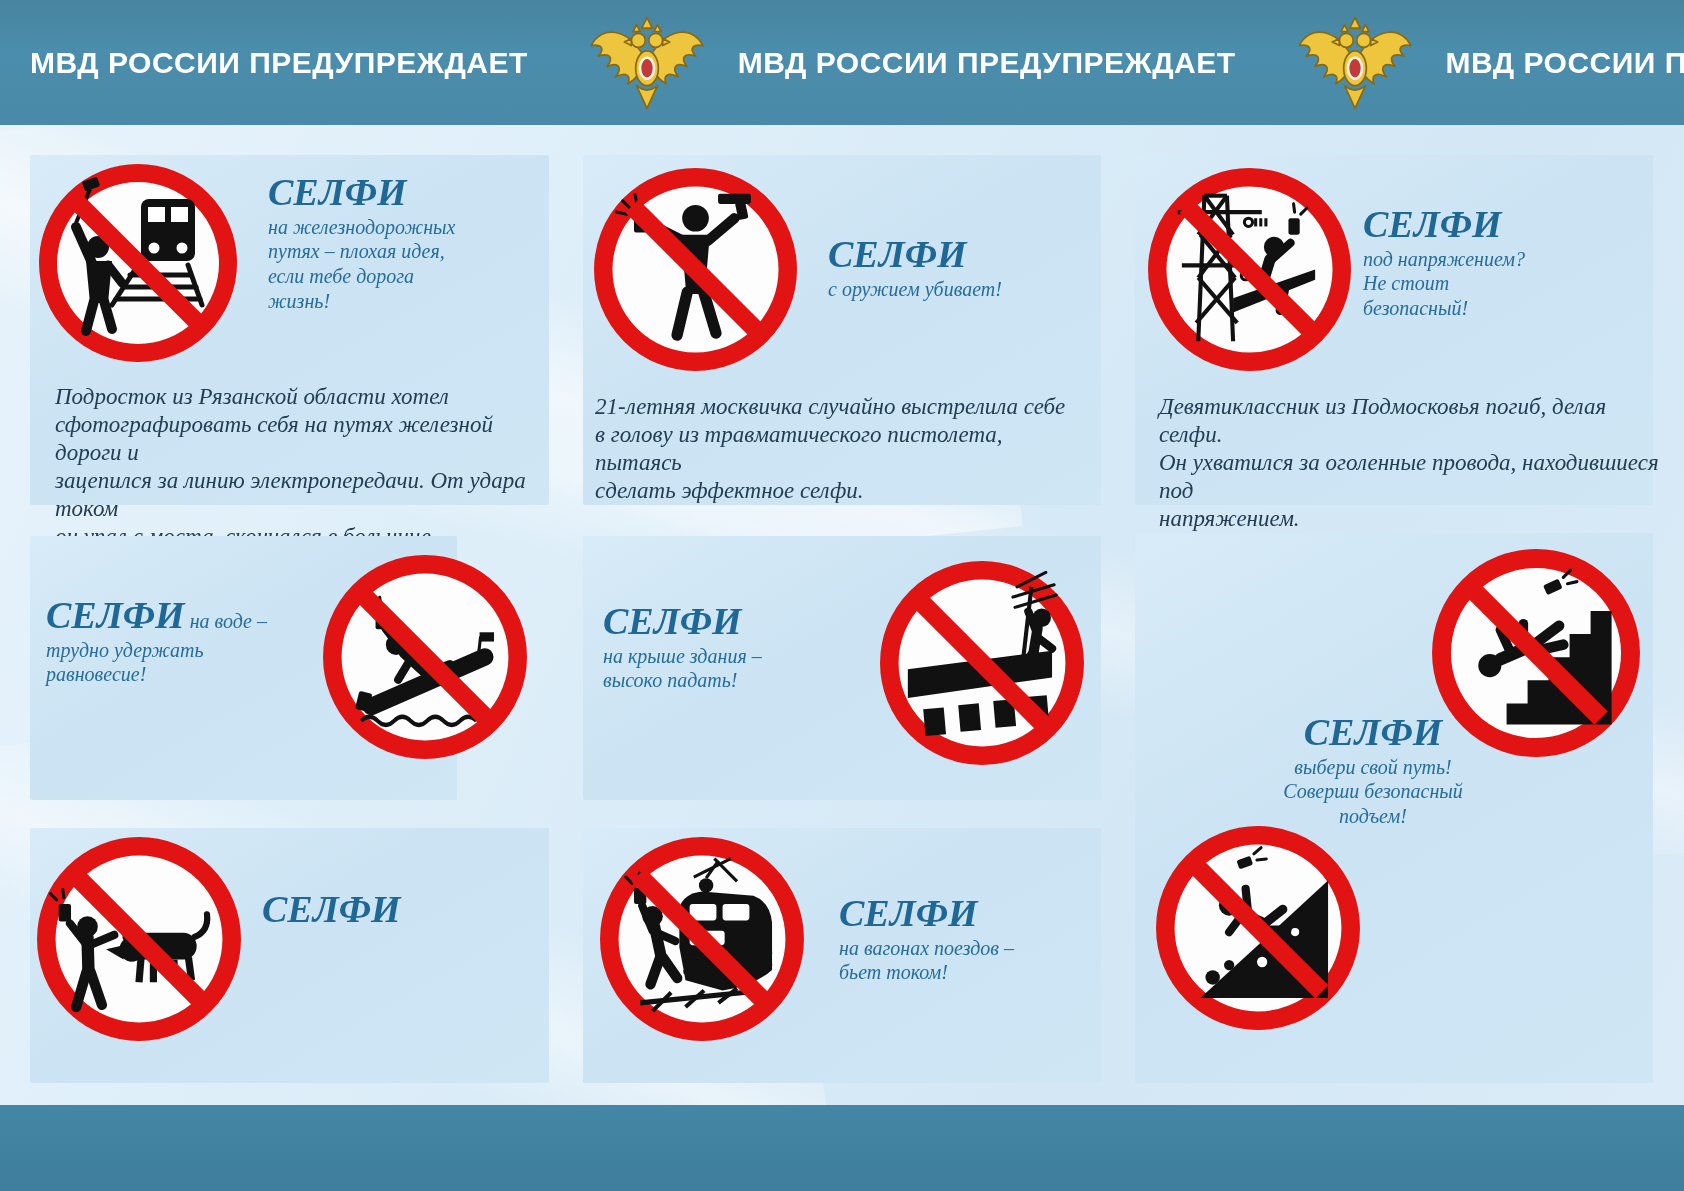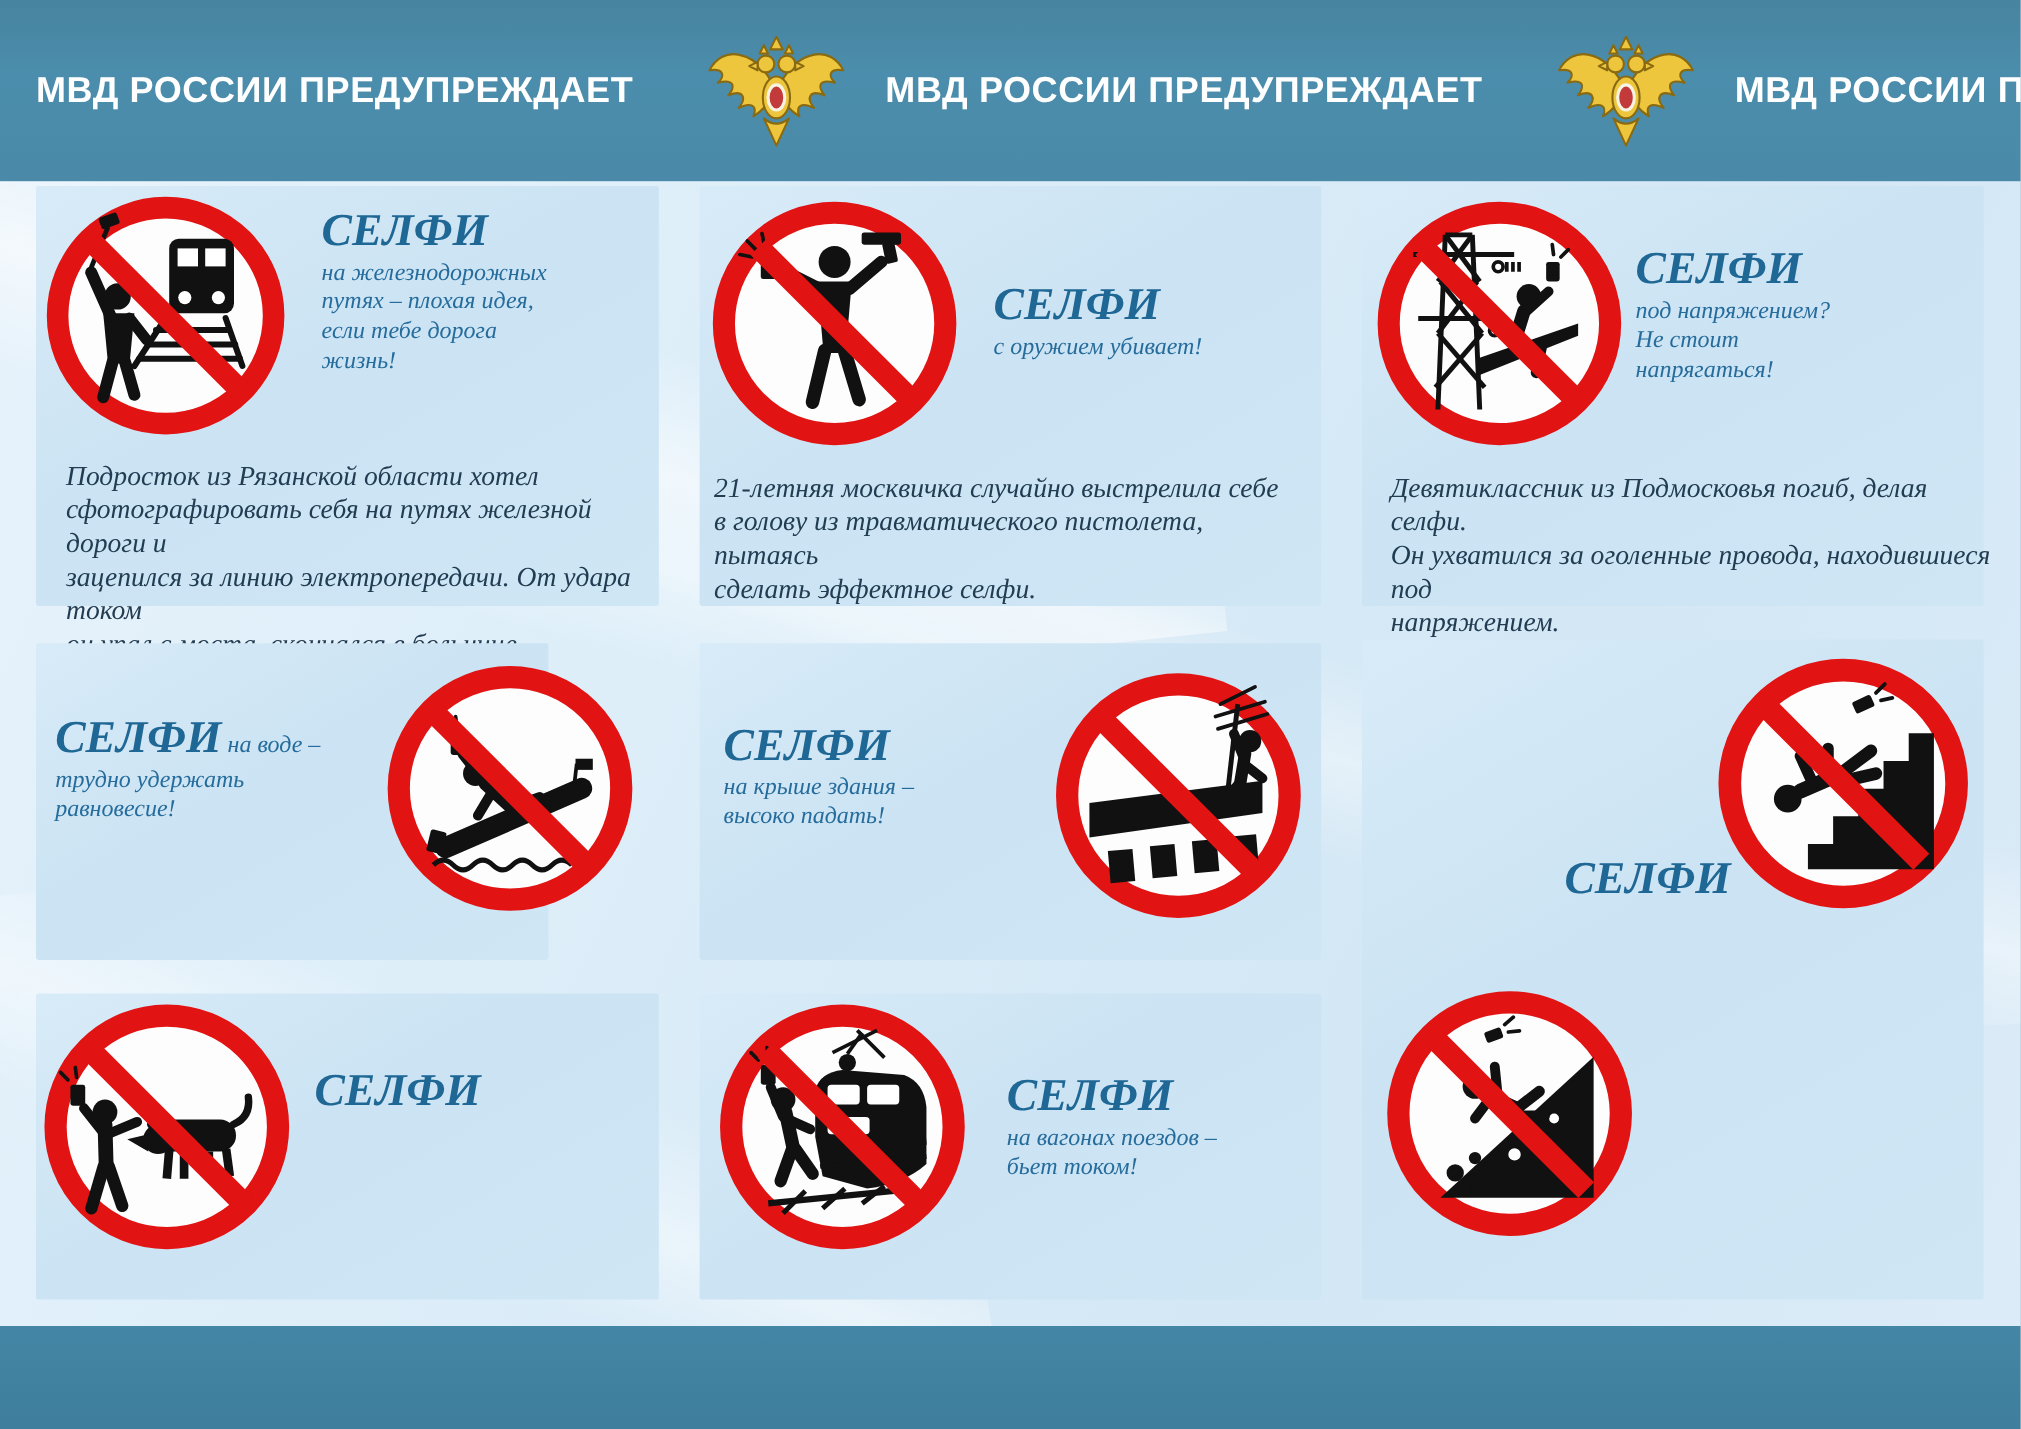--- a/index.html
+++ b/index.html
@@ -8,21 +8,21 @@
     font-family:"Liberation Serif",serif;}
   
   .streak{position:absolute;pointer-events:none;}
   .streak.s1{left:-200px;top:90px;width:1200px;height:500px;
     background:linear-gradient(25deg,transparent 40%,rgba(255,255,255,.55) 50%,transparent 60%);transform:rotate(-6deg);}
   .streak.s2{left:300px;top:300px;width:1400px;height:600px;
     background:linear-gradient(20deg,transparent 42%,rgba(255,255,255,.4) 50%,transparent 58%);transform:rotate(-4deg);}
   .streak.s3{left:-100px;top:700px;width:900px;height:500px;
     background:linear-gradient(30deg,transparent 40%,rgba(255,255,255,.45) 50%,transparent 62%);transform:rotate(-8deg);}
 
-  .topbar{position:absolute;left:0;top:0;width:1684px;height:151px;
+  .topbar{position:absolute;left:0;top:0;width:1684px;height:125px;
     background:linear-gradient(#47849f,#4b8dac 40%,#4a8aa8);
     display:flex;align-items:center;}
   .hgroup{display:flex;align-items:center;margin-left:30px;}
   .hgroup .htext{font-family:"Liberation Sans",sans-serif;font-weight:700;font-size:30px;
     color:#ffffff;letter-spacing:.5px;white-space:nowrap;}
   .emblem{width:122px;height:106px;margin-left:58px;display:block;}
   .emblem svg{width:100%;height:100%;display:block;}
 
   .bottombar{position:absolute;left:0;top:1105px;width:1684px;height:86px;
     background:linear-gradient(#4486a5,#3f7e9d);}
@@ -209,21 +209,21 @@
           </g>
           <path d="M112,116 L134,120 L130,140" stroke-width="9" fill="none" stroke-linecap="round" stroke-linejoin="round"></path>
         </g>
         <line x1="38" y1="38" x2="162" y2="162" stroke="#e21313" stroke-width="18"></line>
       </svg>
     </div>
     <div class="tblock" style="left:228px;top:48px;width:285px;">
       <div class="title">СЕЛФИ</div>
       <div class="subtitle">под напряжением?
 Не стоит
-напрягаться!</div>
+безопасный!</div>
     </div>
     <div class="story" style="left:24px;top:238px;width:500px;">Девятиклассник из Подмосковья погиб, делая селфи.
 Он ухватился за оголенные провода, находившиеся под
 напряжением.</div>
   </div>
 
   <div class="card" style="left:30px;top:536px;width:427px;height:264px;">
     <div class="tblock inline" style="left:16px;top:58px;width:280px;">
       <span class="title">СЕЛФИ</span><span class="subtitle"> на воде –
 трудно удержать
@@ -304,20 +304,23 @@
           <g stroke-width="3" stroke-linecap="round">
             <line x1="126" y1="28" x2="133" y2="21"></line>
               <line x1="130" y1="34" x2="139" y2="32"></line>
           </g>
         </g>
         <line x1="38" y1="38" x2="162" y2="162" stroke="#e21313" stroke-width="18"></line>
       </svg>
     </div>
     <div class="tblock center" style="left:12px;top:178px;width:452px;">
       <div class="title">СЕЛФИ</div>
+      <div class="subtitle">выбери свой путь!
+Соверши безопасный
+подъем!</div>
     </div>
     <div class="sign" style="left:20px;top:292px;width:206px;height:206px;">
       <svg viewBox="0 0 200 200">
         <circle cx="100" cy="100" r="90" fill="#fdfdfd" stroke="#e21313" stroke-width="18"></circle>
         <path d="M44,168 L168,54 L168,168 Z" fill="#111"></path>
         <circle cx="120" cy="118" r="6" fill="#fff"></circle>
           <circle cx="104" cy="133" r="5" fill="#fff"></circle>
           <circle cx="136" cy="104" r="4" fill="#fff"></circle>
         <circle cx="56" cy="148" r="7" fill="#111"></circle>
           <circle cx="72" cy="136" r="5" fill="#111"></circle>

